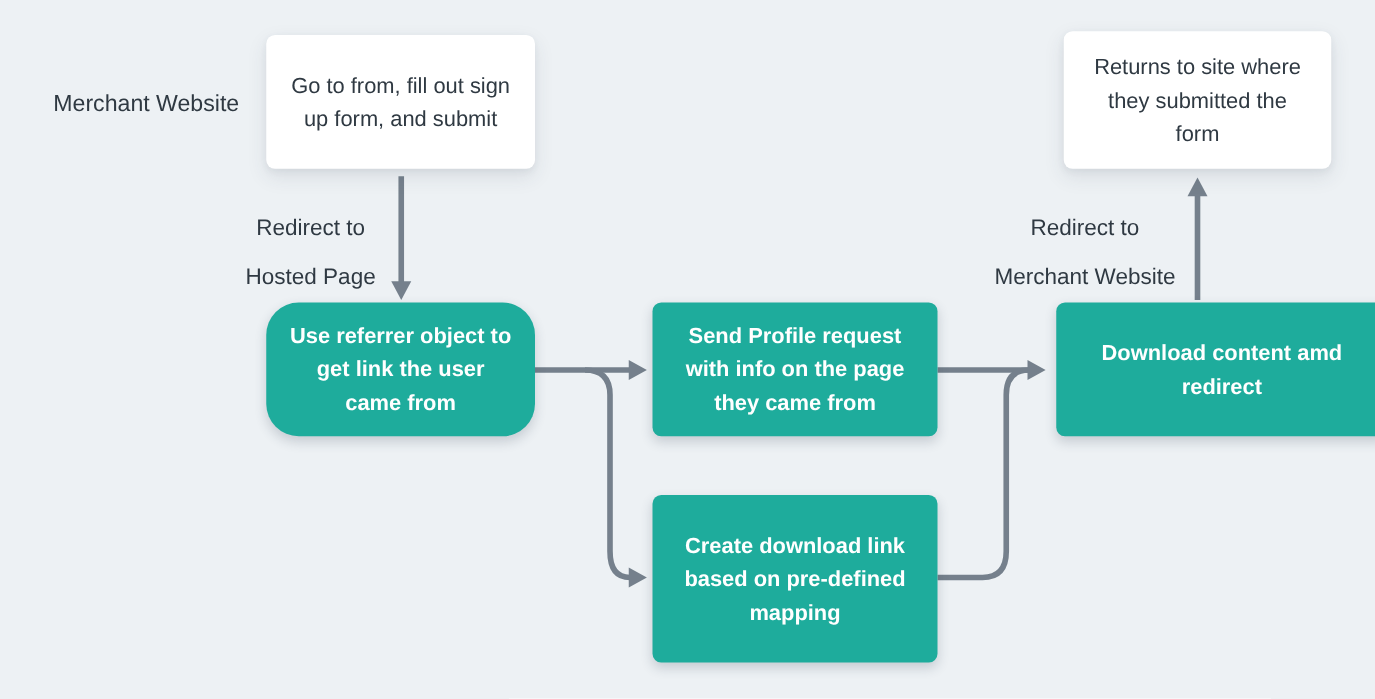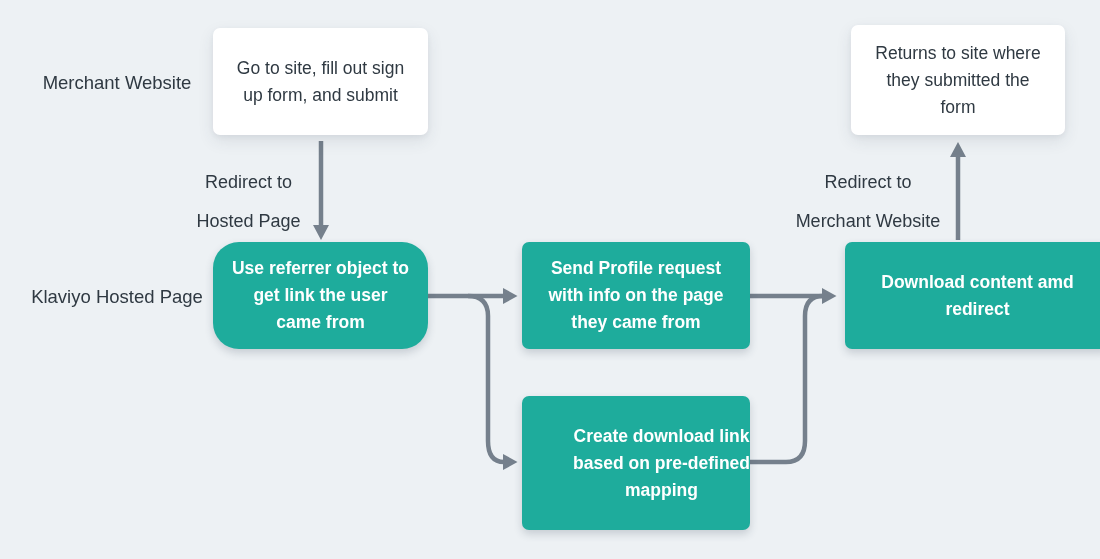--- a/index.html
+++ b/index.html
@@ -66,21 +66,21 @@
   .node.teal {
     background: var(--node-teal);
     color: var(--text-on-teal);
     font-weight: 600;
     box-shadow: 0 4px 9px rgba(45, 62, 80, 0.20);
   }
   #node-goto     { left: 213px; top: 28px;  width: 215px; height: 107px; }
   #node-returns  { left: 851px; top: 25px;  width: 214px; height: 110px; }
   #node-referrer { left: 213px; top: 242px; width: 215px; height: 107px; border-radius: 26px; }
   #node-send     { left: 522px; top: 242px; width: 228px; height: 107px; }
-  #node-create   { left: 522px; top: 396px; width: 228px; height: 134px; justify-content: flex-end; }
+  #node-create   { left: 522px; top: 396px; width: 228px; height: 134px; }
   #node-download { left: 845px; top: 242px; width: 265px; height: 107px; }
   .edge-label {
     position: absolute;
     text-align: center;
     color: var(--text-dark);
     font-size: 18px;
     font-weight: 500;
     line-height: 39px;
     white-space: pre-line;
   }
@@ -113,24 +113,23 @@
     </g>
 
     <g class="edge">
       <path d="M 958 240 L 958 156"></path>
       <polygon points="950,157 966,157 958,142"></polygon>
     </g>
   </svg>
 
   <div class="lane-label" id="lane-merchant">Merchant Website</div>
 
-  <div class="lane-label" id="lane-klaviyo">Klaviyo Hosted Page</div>
 
   <div class="node white" id="node-goto">
-    <span>Go to site, fill out sign
+    <span>Go to from, fill out sign
 up form, and submit</span>
   </div>
 
   <div class="node white" id="node-returns">
     <span>Returns to site where
 they submitted the
 form</span>
   </div>
 
   <div class="node teal" id="node-referrer">

